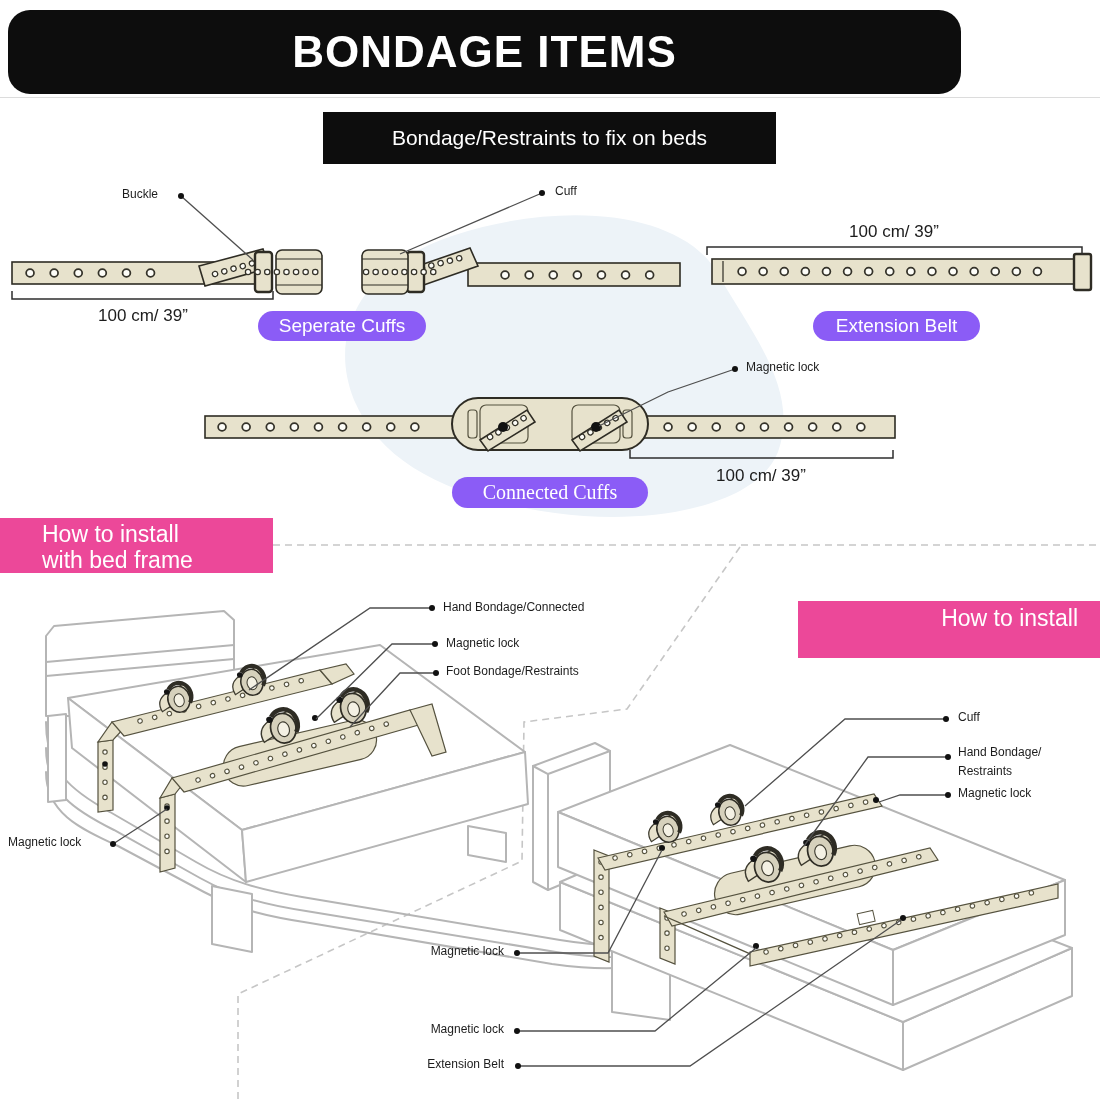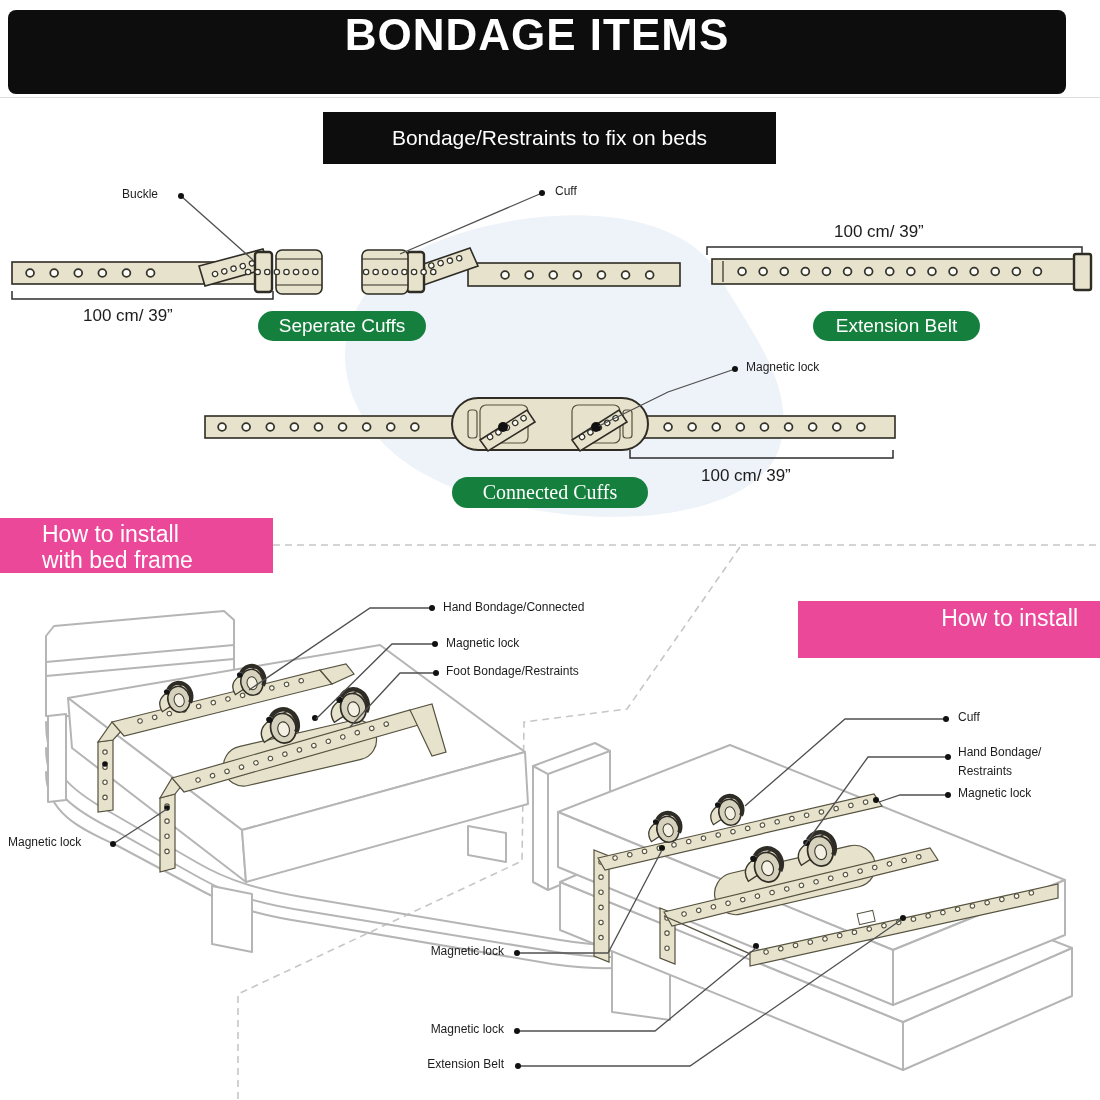--- a/index.html
+++ b/index.html
@@ -1,25 +1,25 @@
 <!DOCTYPE html>
 <html><head>
 <meta charset="utf-8">
 <style>
   html,body{margin:0;padding:0;background:#fff;}
   #canvas{position:relative;width:1100px;height:1100px;background:#ffffff;overflow:hidden;
           font-family:"Liberation Sans","DejaVu Sans",sans-serif;color:#1c1c1c;}
   svg{position:absolute;left:0;top:0;}
   .lbl{position:absolute;font-size:12px;color:#1c1c1c;white-space:nowrap;}
-  .meas{position:absolute;font-size:17px;color:#1c1c1c;width:120px;}
-  .pill{position:absolute;background:#15803d;color:#fff;border-radius:17px;
+  .meas{position:absolute;font-size:17px;color:#1c1c1c;text-align:center;width:120px;}
+  .pill{position:absolute;background:#8b5cf6;color:#fff;border-radius:17px;
         display:flex;align-items:center;justify-content:center;font-size:19px;}
   .banner{position:absolute;background:#ec4899;color:#fff;font-size:23px;line-height:26px;font-weight:500;}
-  #topbar{position:absolute;left:8px;top:10px;width:1058px;height:84px;background:#0d0d0d;
-          border-radius:8px;display:flex;justify-content:center;}
+  #topbar{position:absolute;left:8px;top:10px;width:953px;height:84px;background:#0d0d0d;
+          border-radius:22px;display:flex;align-items:center;justify-content:center;}
   #topbar .t{color:#fff;font-size:44px;font-weight:800;letter-spacing:1px;}
   #subbar{position:absolute;left:323px;top:112px;width:453px;height:52px;background:#0d0d0d;
           display:flex;align-items:center;justify-content:center;color:#fff;font-size:21px;}
   #underline{position:absolute;left:0;top:97px;width:1100px;height:1px;background:#dcdcdc;}
   
   .hO{stroke:#35332a;stroke-width:9.5;stroke-dasharray:0.1 24;stroke-linecap:round;fill:none}
   .hI{stroke:#fdfdf8;stroke-width:6;stroke-dasharray:0.1 24;stroke-linecap:round;fill:none}
   .sO{stroke:#35332a;stroke-width:6.5;stroke-dasharray:0.1 9.5;stroke-linecap:round;fill:none}
   .sI{stroke:#fdfdf8;stroke-width:4;stroke-dasharray:0.1 9.5;stroke-linecap:round;fill:none}
   .bO{stroke:#55523f;stroke-width:5.5;stroke-dasharray:0.1 15;stroke-linecap:round;fill:none}

